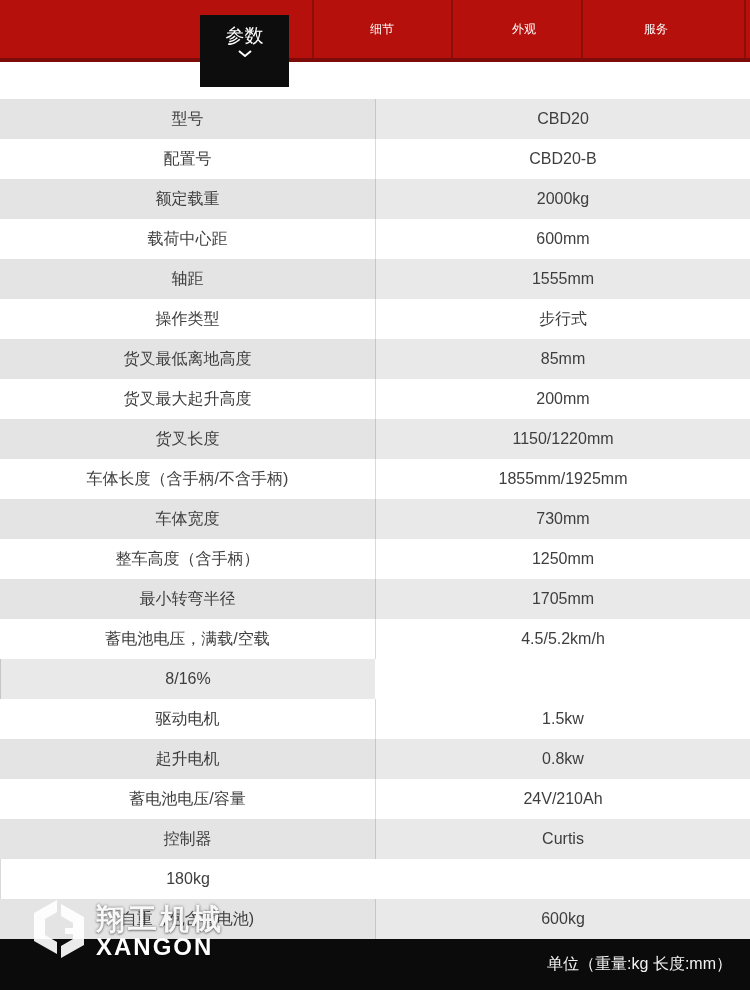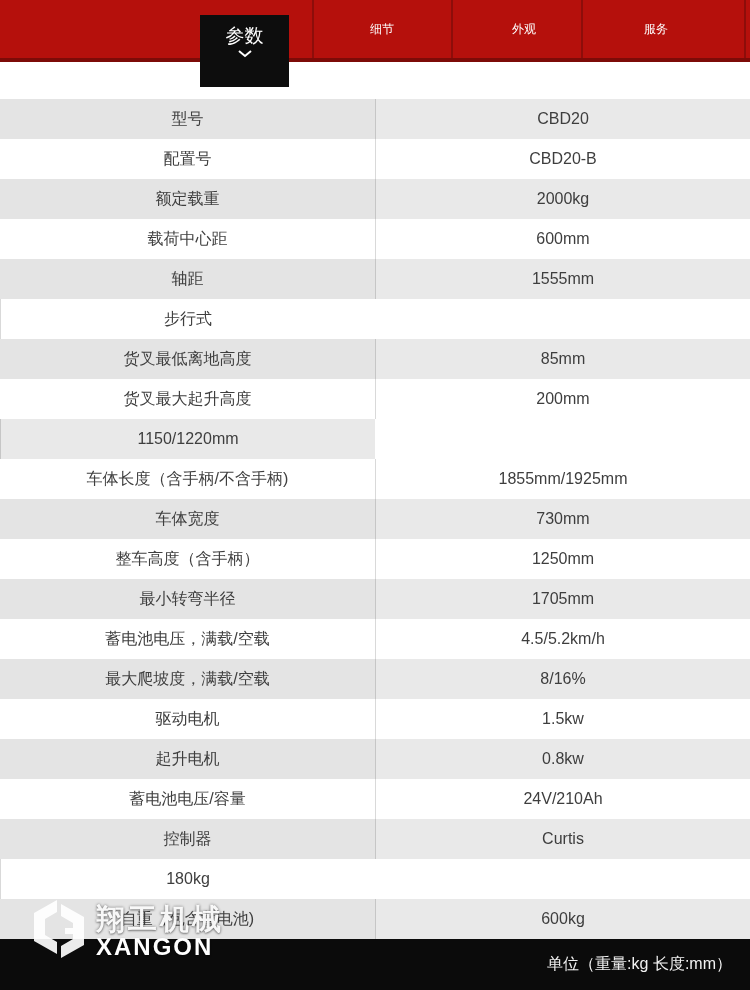--- a/index.html
+++ b/index.html
@@ -91,34 +91,36 @@
     <div class="cell cell-label">载荷中心距</div>
     <div class="cell cell-value">600mm</div>
   </div>
 
   <div class="row">
     <div class="cell cell-label">轴距</div>
     <div class="cell cell-value">1555mm</div>
   </div>
 
   <div class="row">
+    <div class="cell cell-label">操作类型</div>
     <div class="cell cell-value">步行式</div>
   </div>
 
   <div class="row">
     <div class="cell cell-label">货叉最低离地高度</div>
     <div class="cell cell-value">85mm</div>
   </div>
 
   <div class="row">
     <div class="cell cell-label">货叉最大起升高度</div>
     <div class="cell cell-value">200mm</div>
   </div>
 
   <div class="row">
+    <div class="cell cell-label">货叉长度</div>
     <div class="cell cell-value">1150/1220mm</div>
   </div>
 
   <div class="row">
     <div class="cell cell-label">车体长度（含手柄/不含手柄)</div>
     <div class="cell cell-value">1855mm/1925mm</div>
   </div>
 
   <div class="row">
     <div class="cell cell-label">车体宽度</div>
@@ -134,21 +136,20 @@
     <div class="cell cell-label">最小转弯半径</div>
     <div class="cell cell-value">1705mm</div>
   </div>
 
   <div class="row">
     <div class="cell cell-label">蓄电池电压，满载/空载</div>
     <div class="cell cell-value">4.5/5.2km/h</div>
   </div>
 
   <div class="row">
-    <div class="cell cell-label">最大爬坡度，满载/空载</div>
     <div class="cell cell-value">8/16%</div>
   </div>
 
   <div class="row">
     <div class="cell cell-label">驱动电机</div>
     <div class="cell cell-value">1.5kw</div>
   </div>
 
   <div class="row">
     <div class="cell cell-label">起升电机</div>

